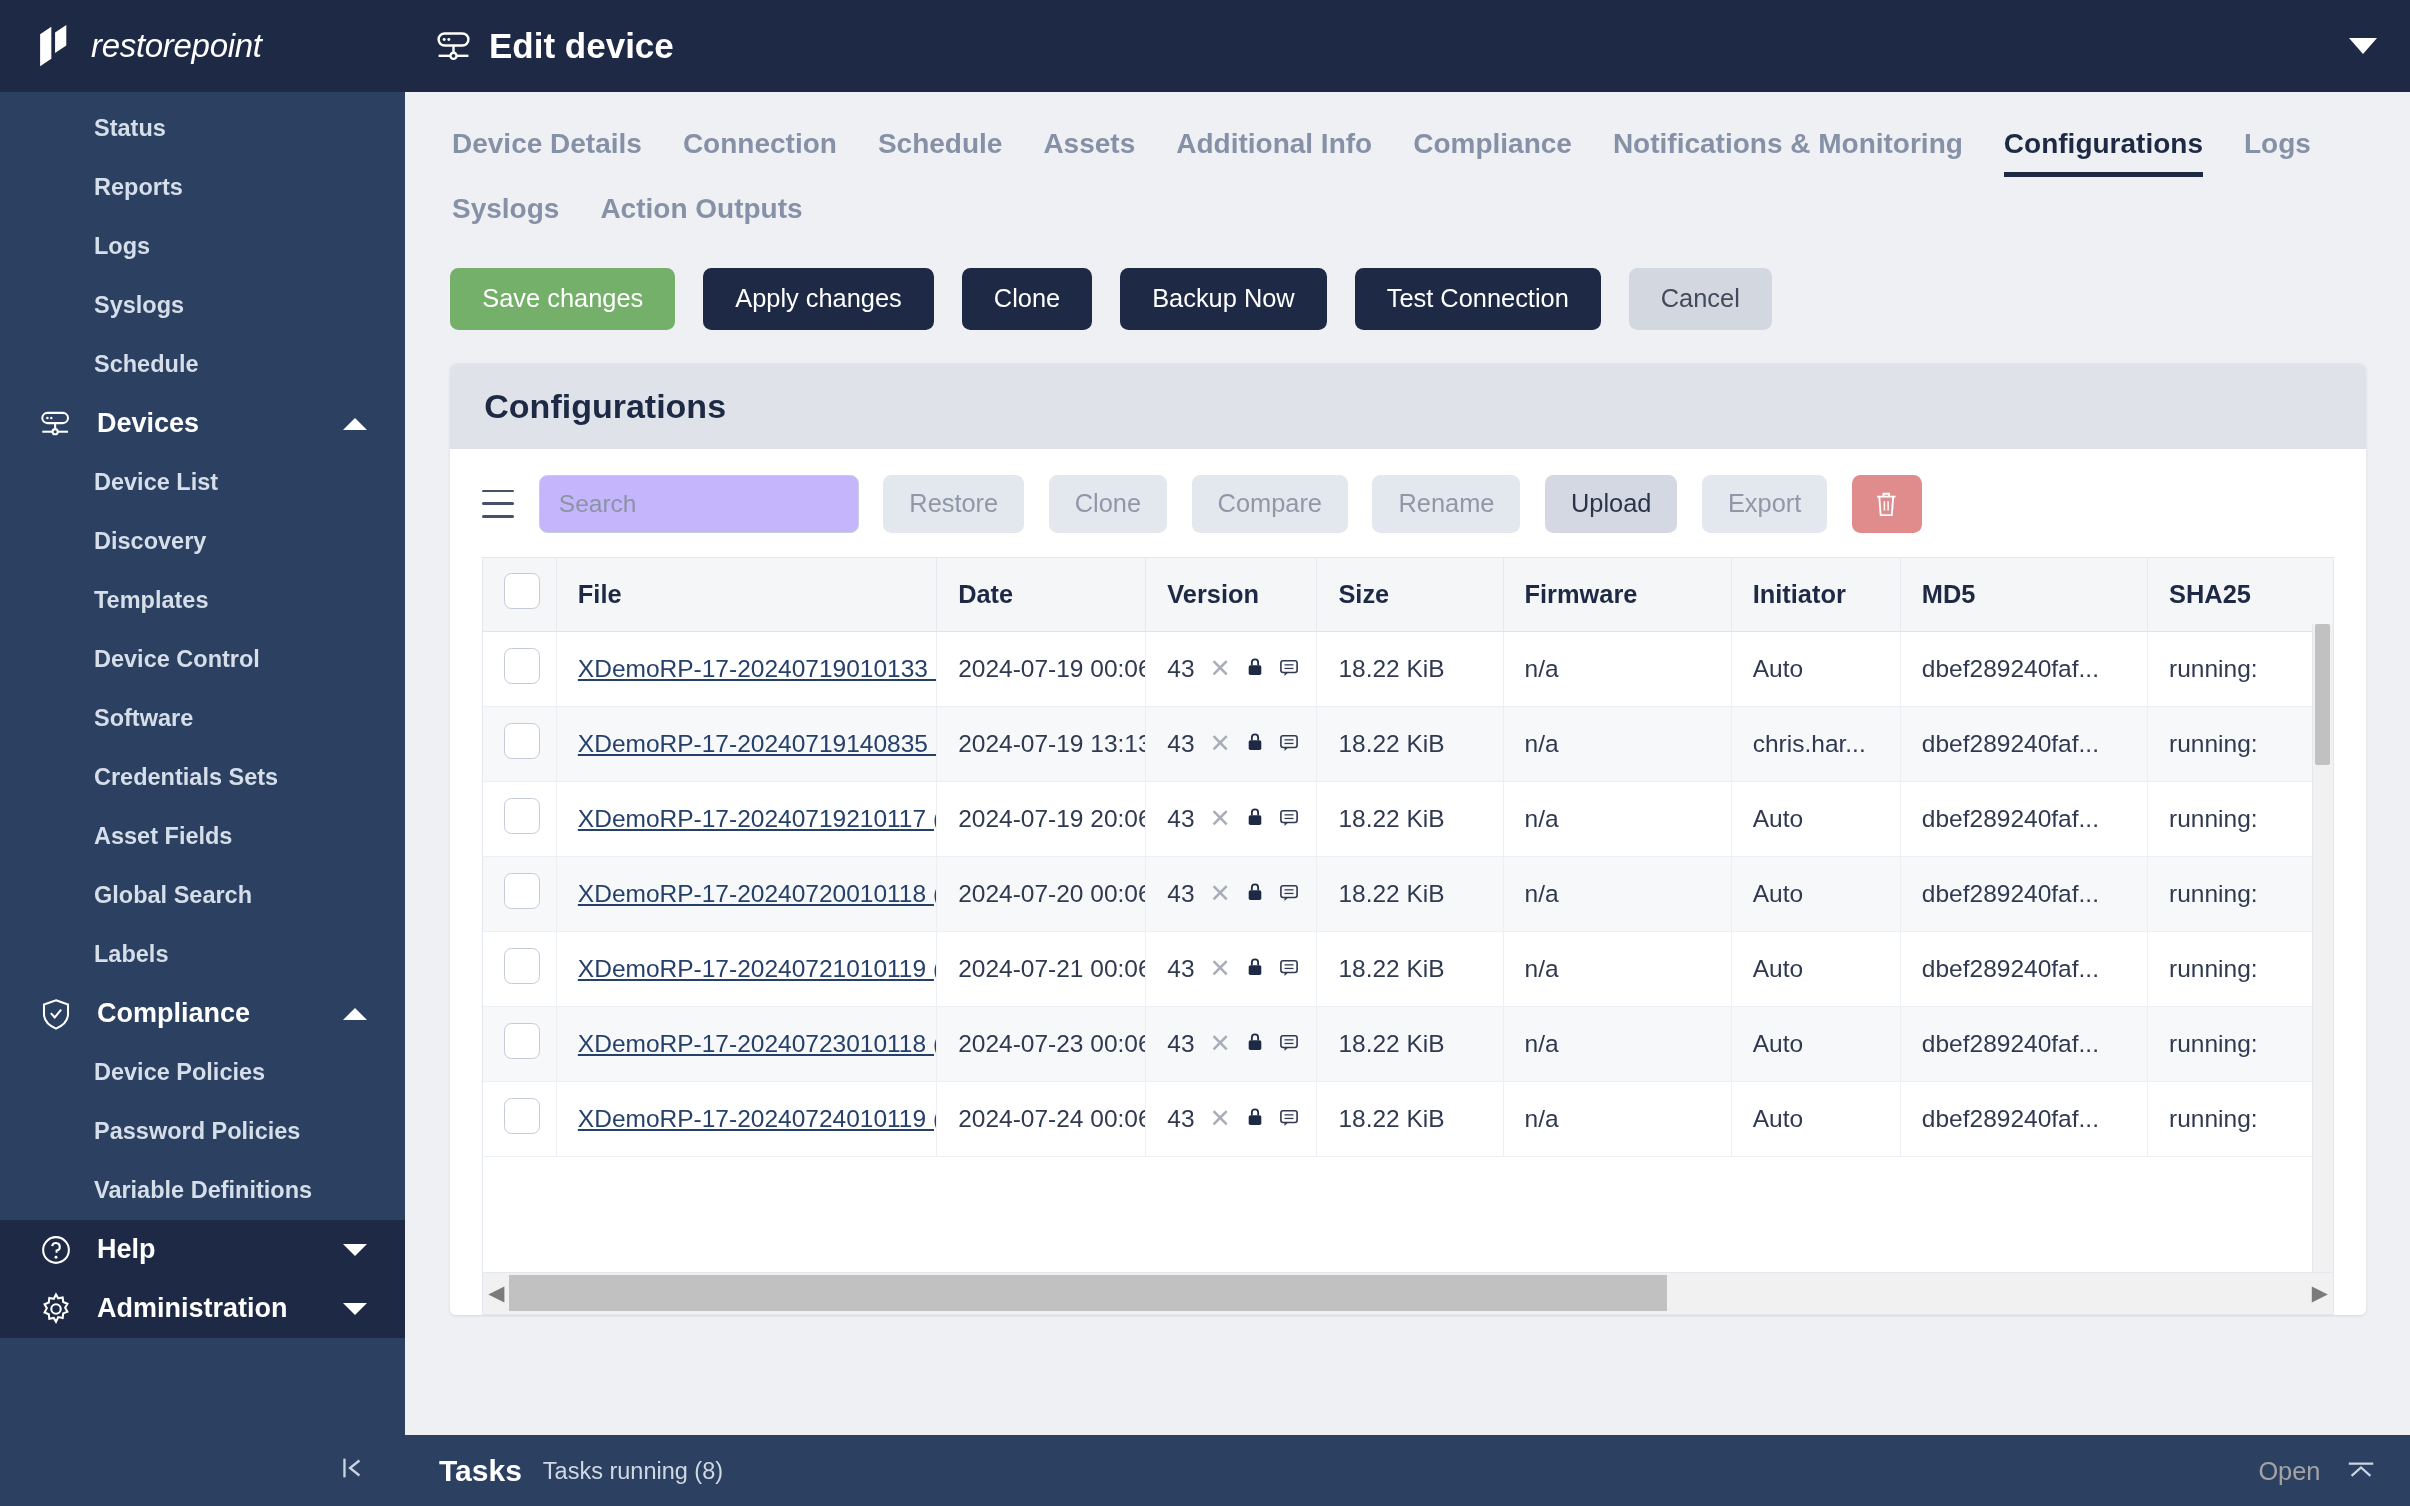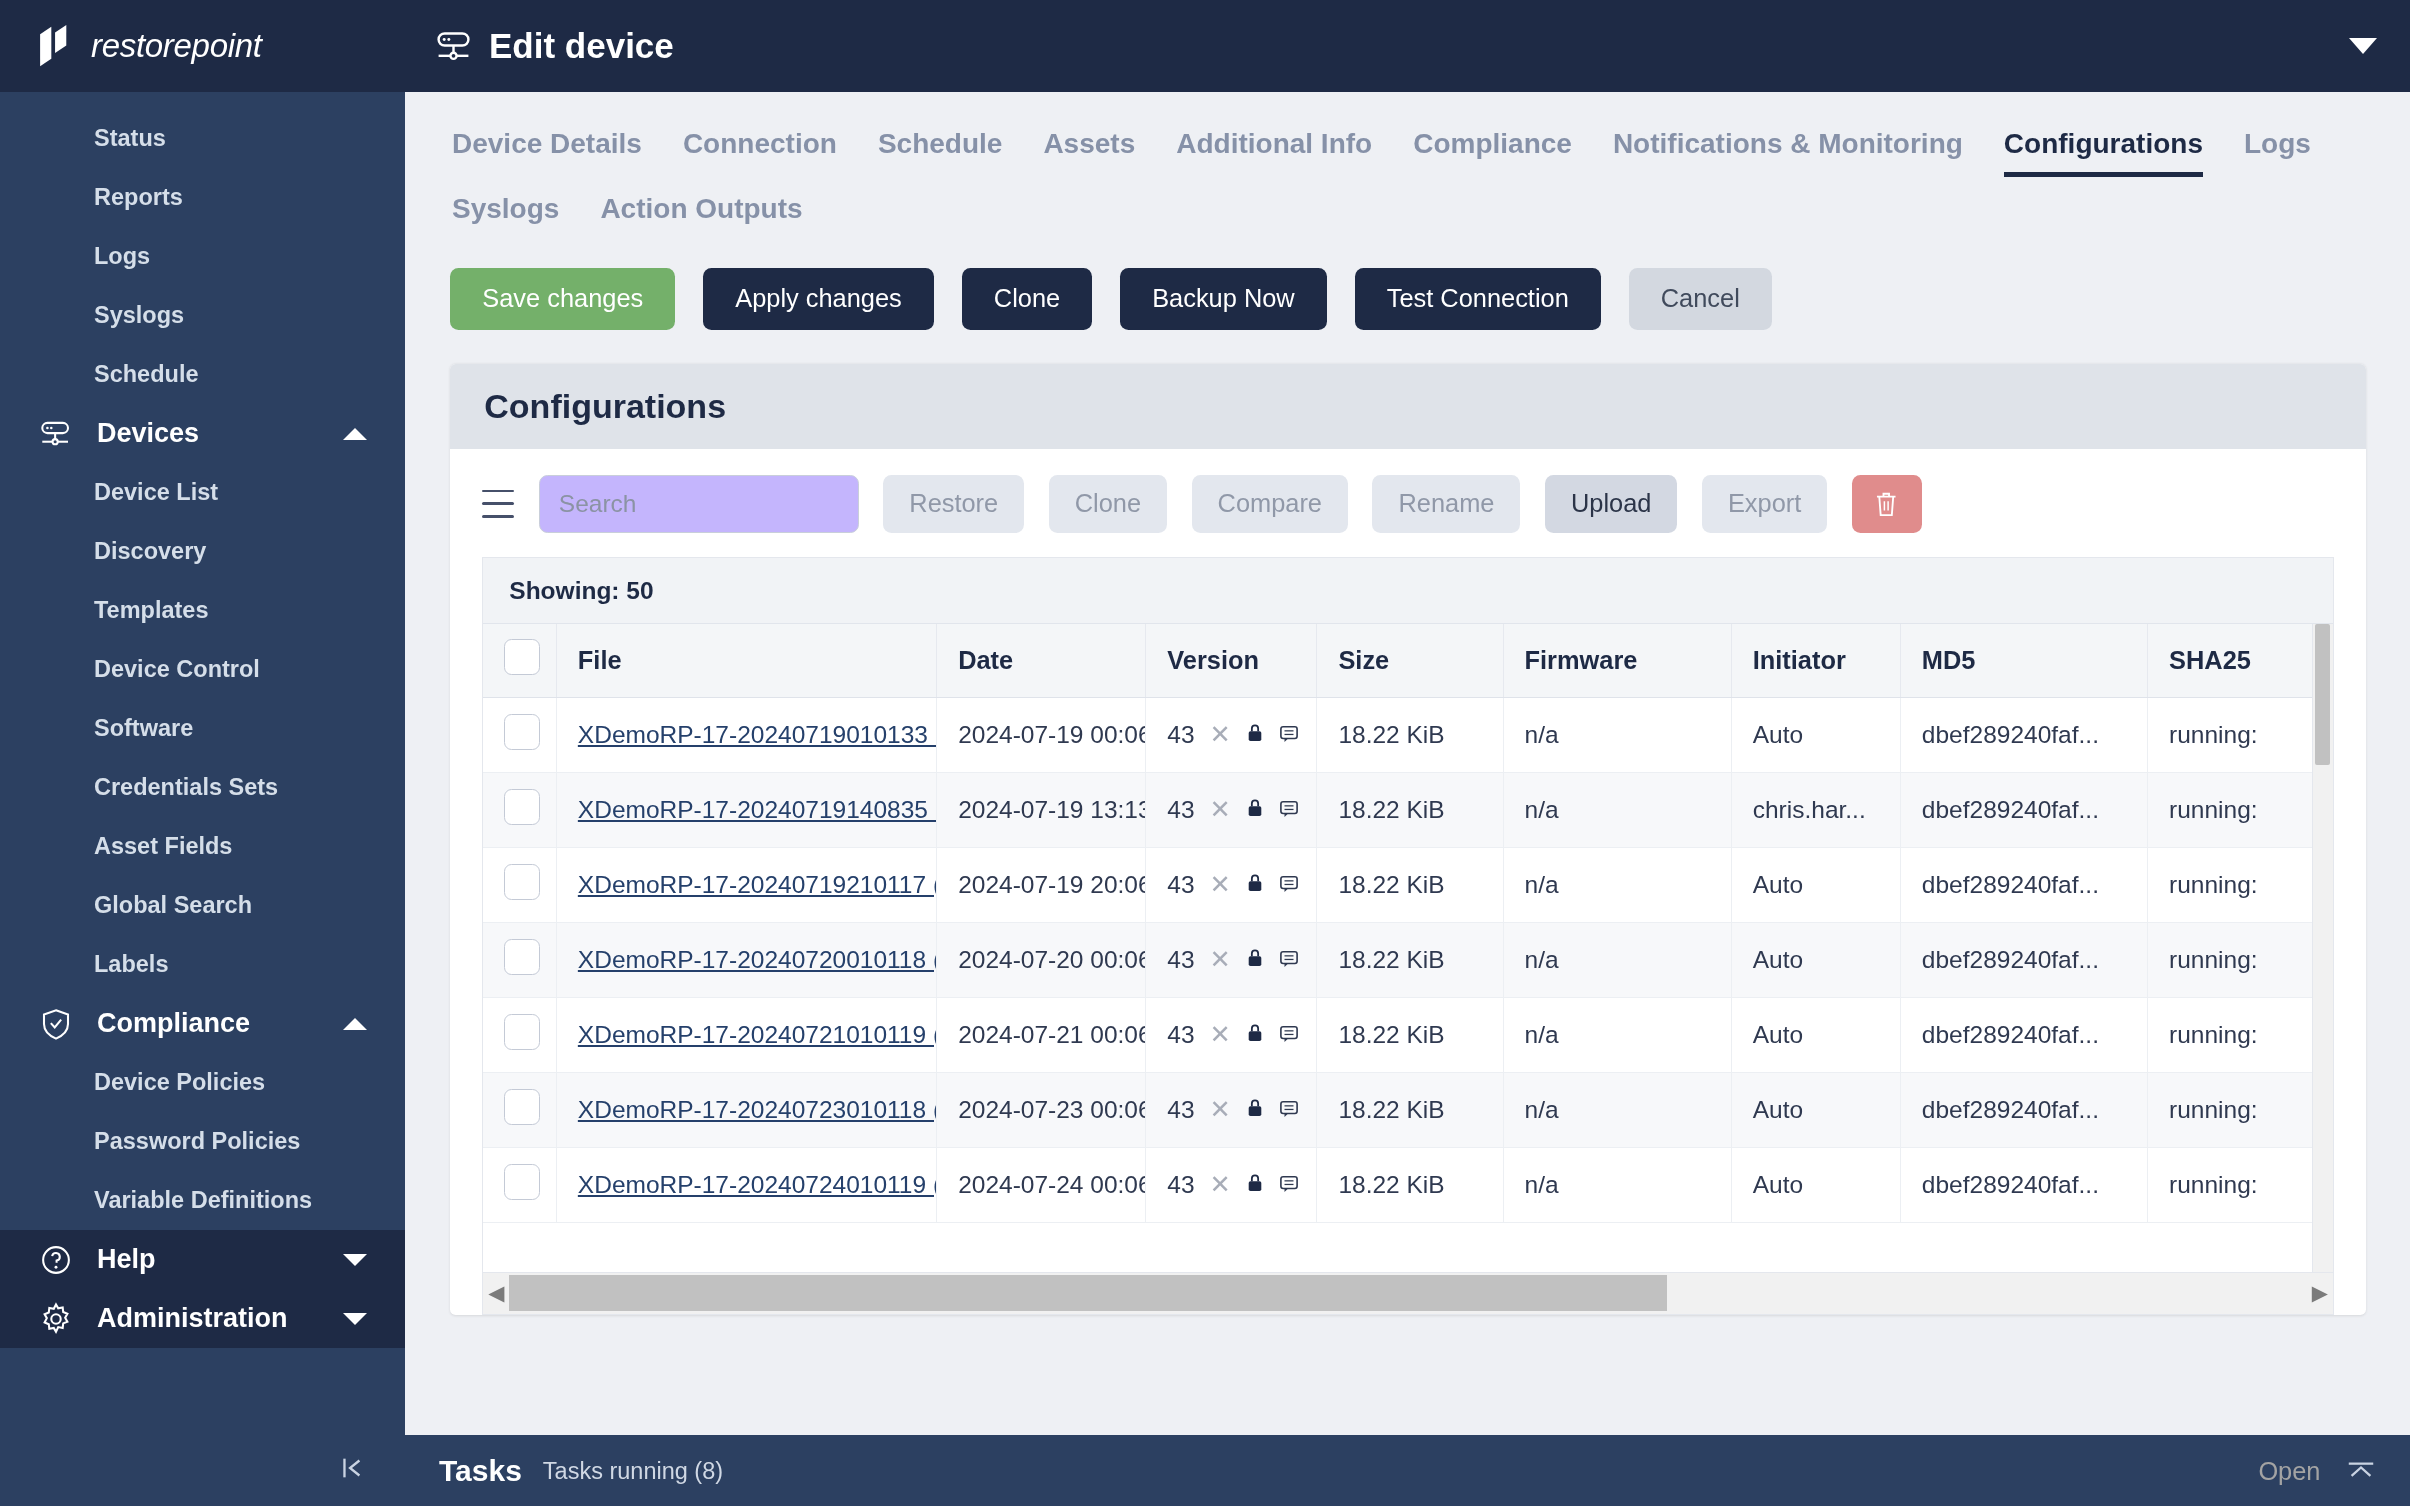--- a/index.html
+++ b/index.html
@@ -23,21 +23,21 @@
   .brand {
     height: 92px; background: #1e2a45;
     display: flex; align-items: center; padding-left: 36px;
     flex: 0 0 92px;
     font-style: italic;
   }
   .brand-logo { width: 40px; height: 43px; margin-right: 15px; flex: 0 0 40px; }
   .brand-name {
     color: #ffffff; font-size: 33px; letter-spacing: -0.3px; font-weight: 400;
   }
-  .nav { flex: 1 1 auto; overflow: hidden; padding-top: 17px; }
+  .nav { flex: 1 1 auto; overflow: hidden; padding-top: 7px; }
   .nav-group.dark { background: #1e2a45; }
   .nav-item {
     display: flex; align-items: center;
     height: 59px; padding-left: 36px;
     color: #ccd6e6; font-size: 23.5px; white-space: nowrap;
     cursor: pointer;
   }
   .nav-item.child { padding-left: 94px; font-weight: 700; color: #d5dee9; }
   .nav-item.parent { font-weight: 700; font-size: 27px; color: #ffffff; }
   .nav-item .ic {
@@ -409,21 +409,20 @@
           <button class="tbtn danger">
             <svg viewBox="0 0 26 28" width="24.5" height="26">
               <path d="M3 6 H23 M10 6 V3 H16 V6 M5.5 6 L7 26 H19 L20.5 6" fill="none" stroke="#ffffff" stroke-width="2"></path>
               <line x1="11" y1="11" x2="11" y2="21" stroke="#ffffff" stroke-width="1.6"></line>
               <line x1="15" y1="11" x2="15" y2="21" stroke="#ffffff" stroke-width="1.6"></line>
             </svg>
           </button>
         </div>
 
         <div class="table-wrap">
-          <div class="showing">Showing: 50</div>
           <div class="grid-scroll">
             <table>
               <thead>
                 <tr id="headRow">
                   <th class="col-cb">
                     <span class="cb"></span>
                   </th>
                 <th class="col-file">File</th>
                     <th class="col-date">Date</th>
                     <th class="col-ver">Version</th>

